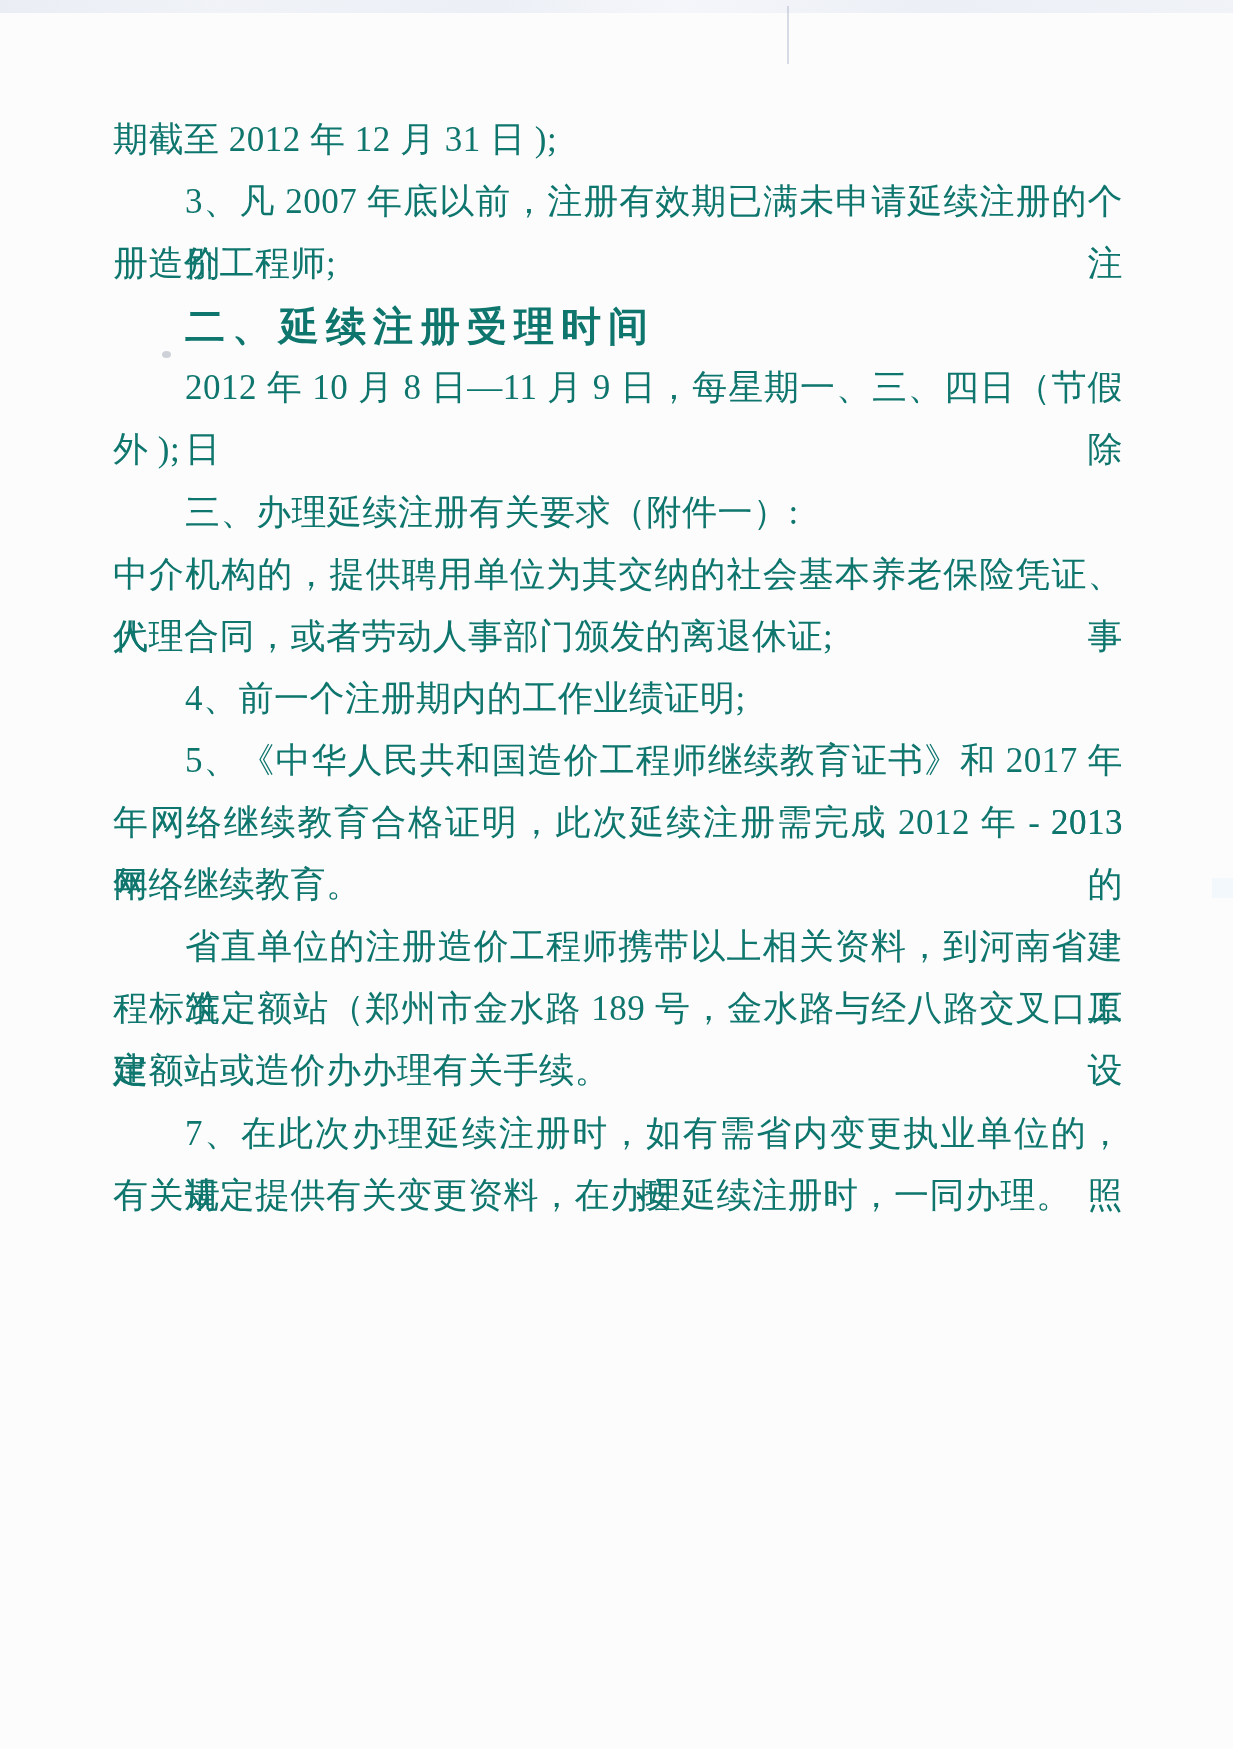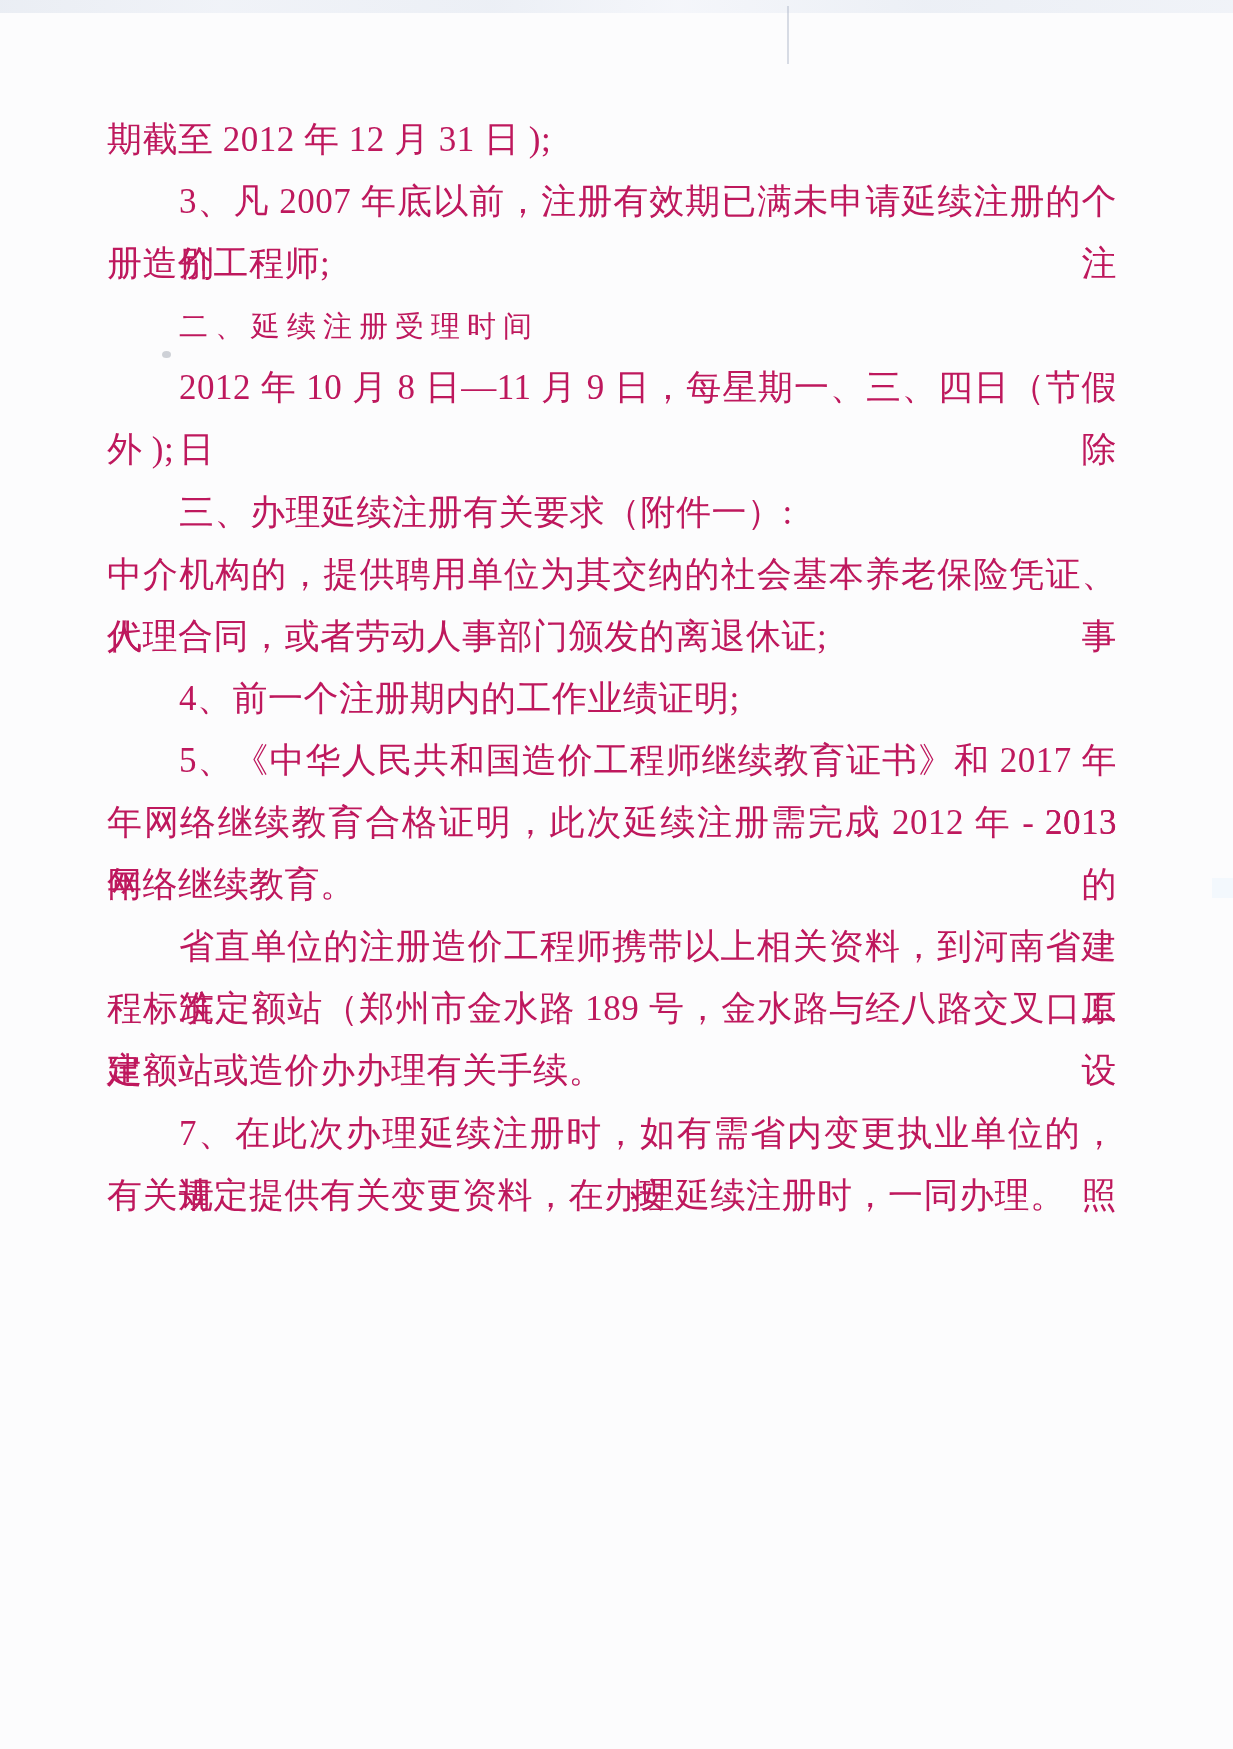--- a/index.html
+++ b/index.html
@@ -23,43 +23,43 @@
   .scan-smudge{
     position:absolute;left:1212px;top:878px;width:21px;height:20px;
     background:#f3f8fd;
   }
   .scan-dot{
     position:absolute;left:162px;top:351px;width:9px;height:7px;
     background:rgba(120,128,142,.35);border-radius:50%;
   }
   .text-block{
     position:absolute;
-    left:107px;
+    left:113px;
     top:109px;
     width:1010px;
-    color:#be185d;
+    color:#0f766e;
   }
   .ln{
     margin:0;
     height:62.1px;
     line-height:62.1px;
     font-size:35px;
     text-align:left;
     letter-spacing:0.5px;
   }
   .i{padding-left:72px;}
   .j{
     text-align:justify;
     text-align-last:justify;
     text-justify:inter-ideograph;
   }
   .h{
     font-family:"Liberation Sans","DejaVu Sans",sans-serif;
-    font-weight:400;
-    font-size:29px;
+    font-weight:700;
+    font-size:40px;
     letter-spacing:7px;
   }
 </style>
 </head>
 <body>
 
 <div class="page">
   <div class="scan-strip-top"></div>
   <div class="scan-crease"></div>
   <div class="scan-smudge"></div>

